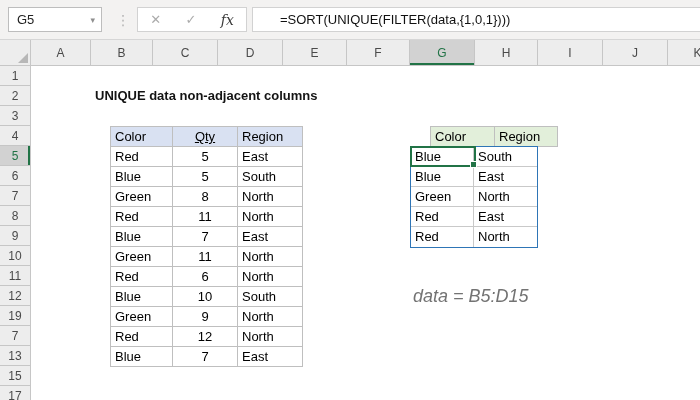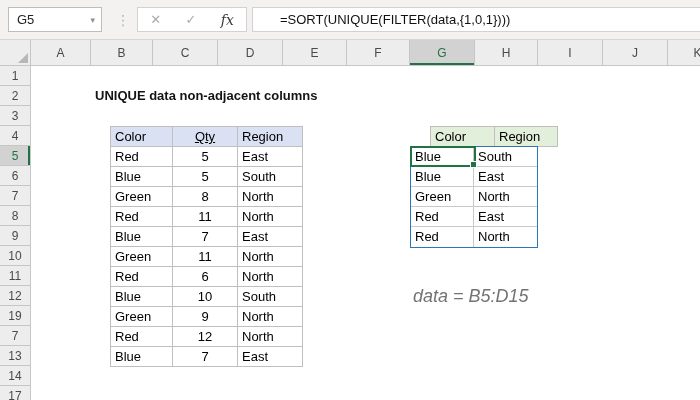--- a/index.html
+++ b/index.html
@@ -115,21 +115,21 @@
     <div class="rowh">6</div>
     <div class="rowh">7</div>
     <div class="rowh">8</div>
     <div class="rowh">9</div>
     <div class="rowh">10</div>
     <div class="rowh">11</div>
     <div class="rowh">12</div>
     <div class="rowh">19</div>
     <div class="rowh">7</div>
     <div class="rowh">13</div>
-    <div class="rowh">14</div>
+    <div class="rowh">15</div>
     <div class="rowh">17</div>
   </div>
 
 <div class="canvas">
   <div class="title">UNIQUE data non-adjacent columns</div>
 
   <div class="tbl src" id="source-table">
       <div class="trow">
         <div class="cell hdr" style="width: 62px;">Color</div>
         <div class="cell hdr ctr" style="width: 65px; text-decoration: underline;">Qty</div>

